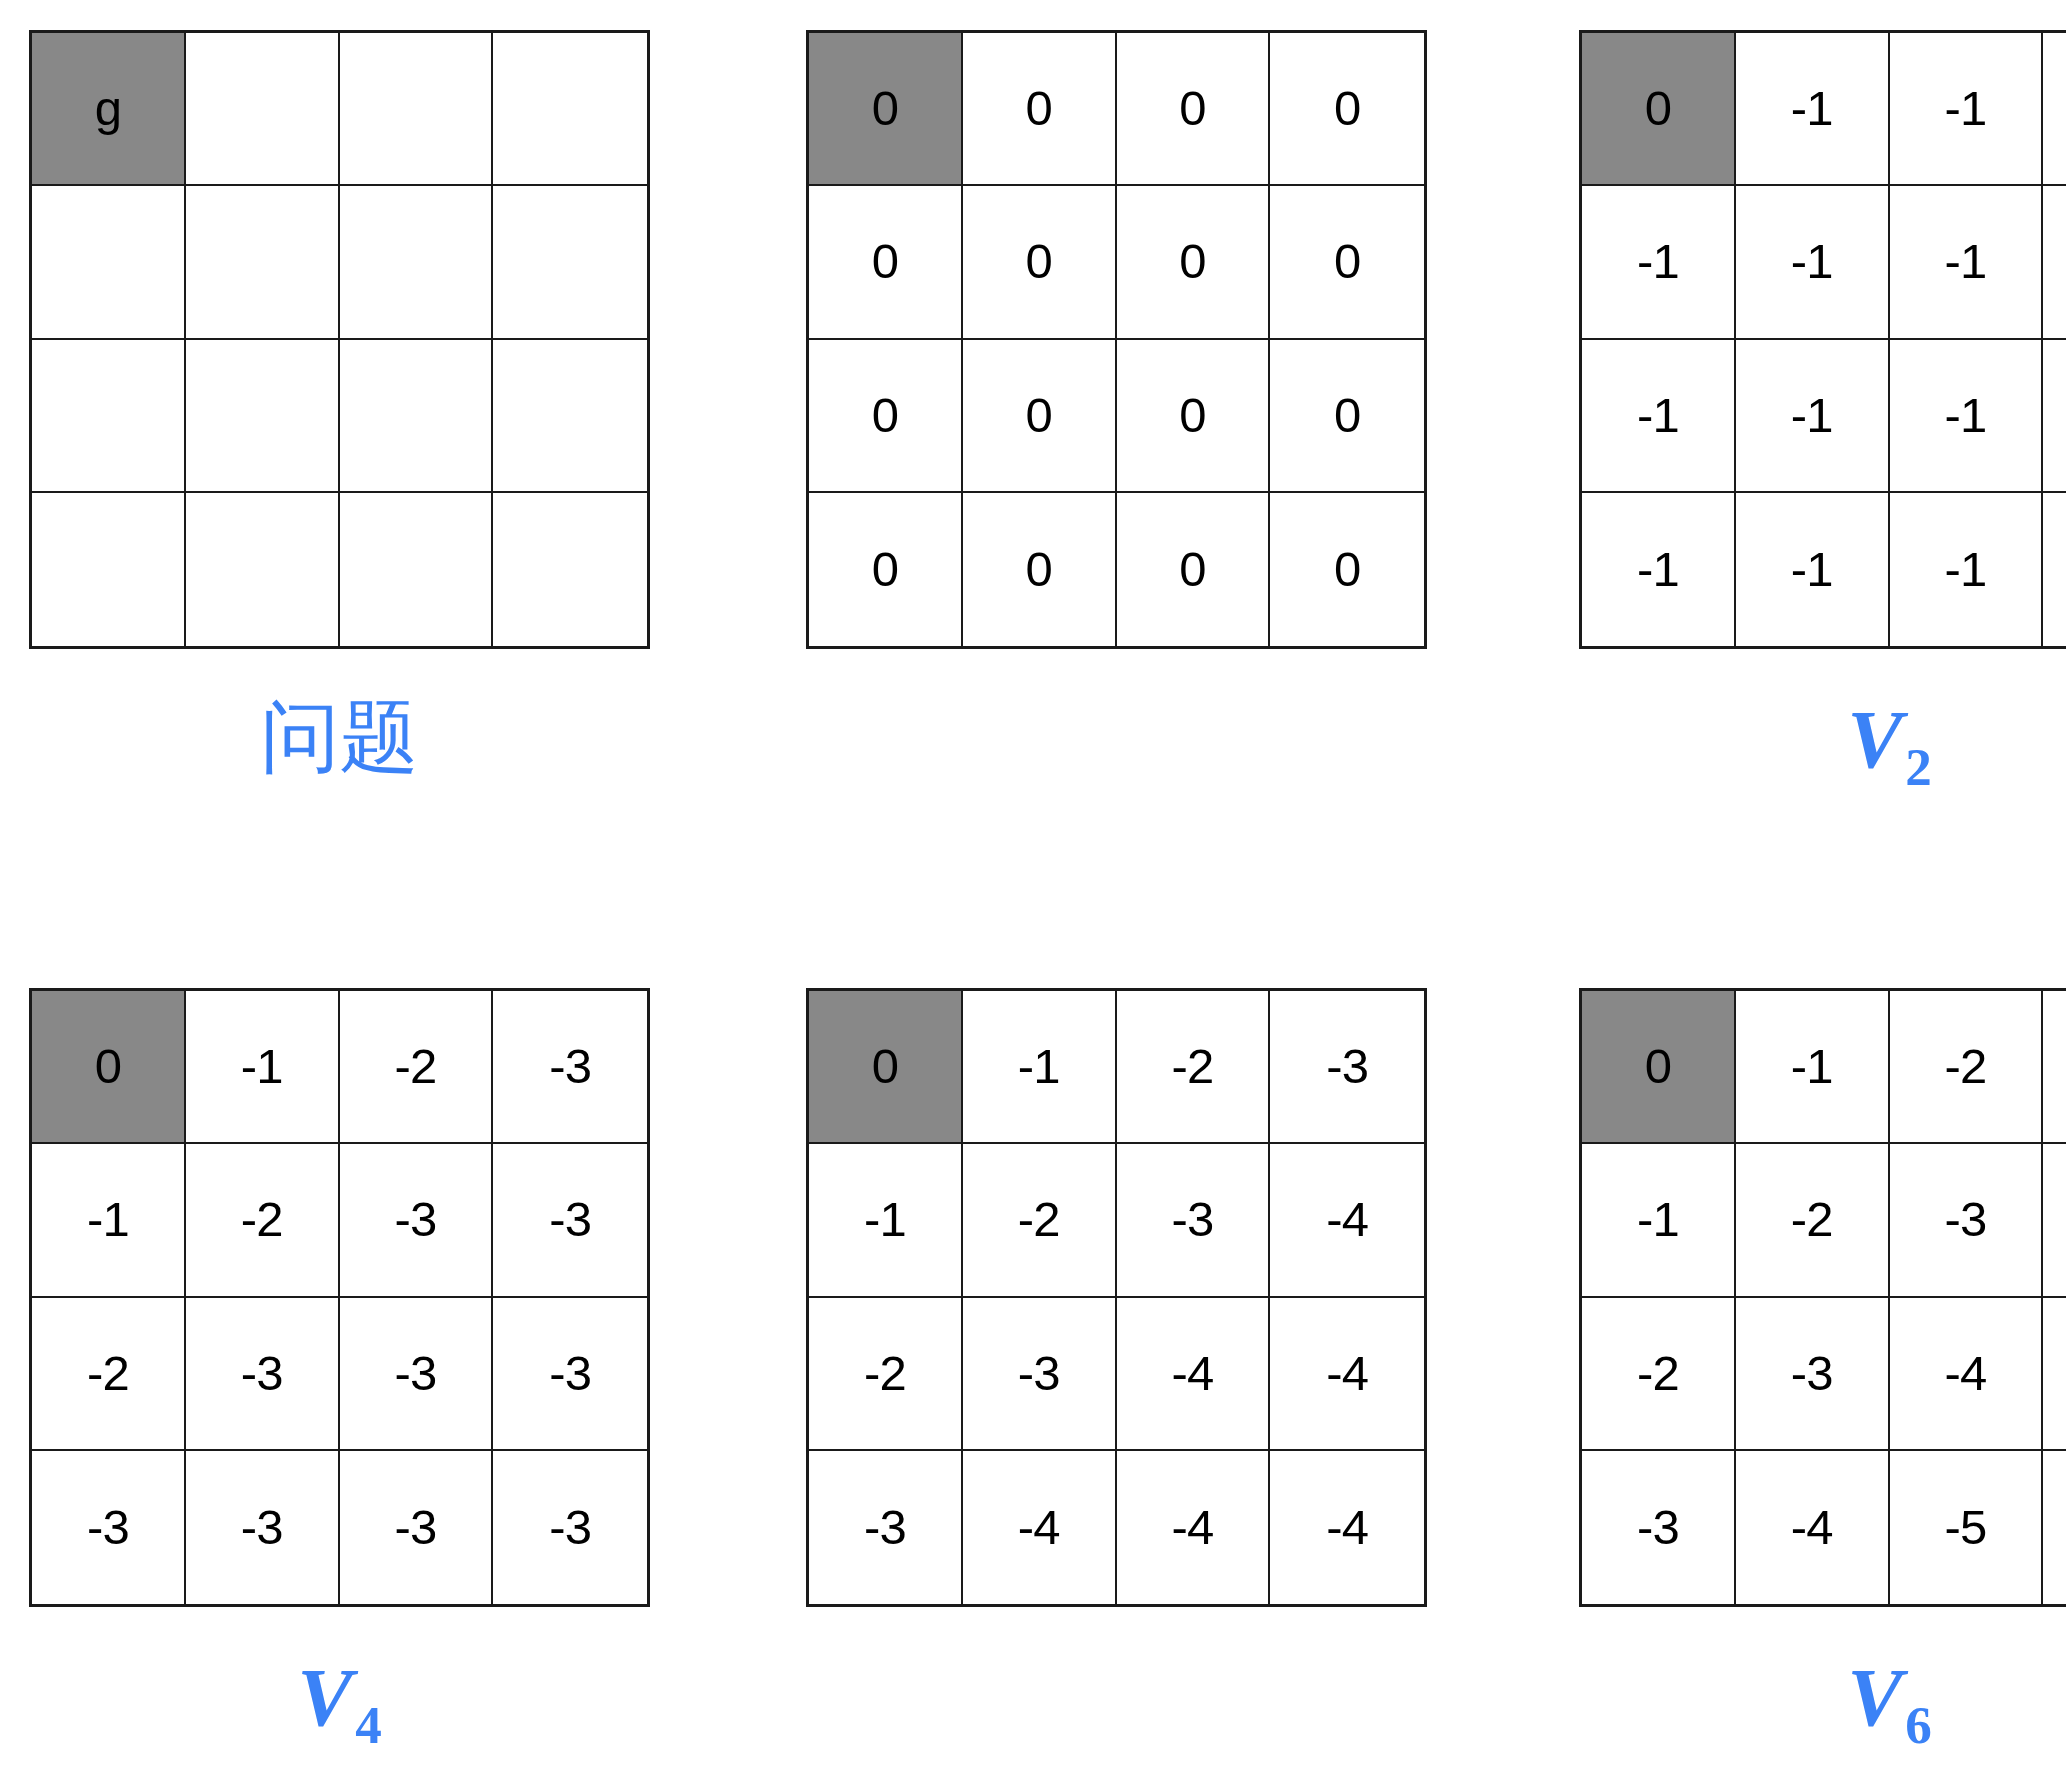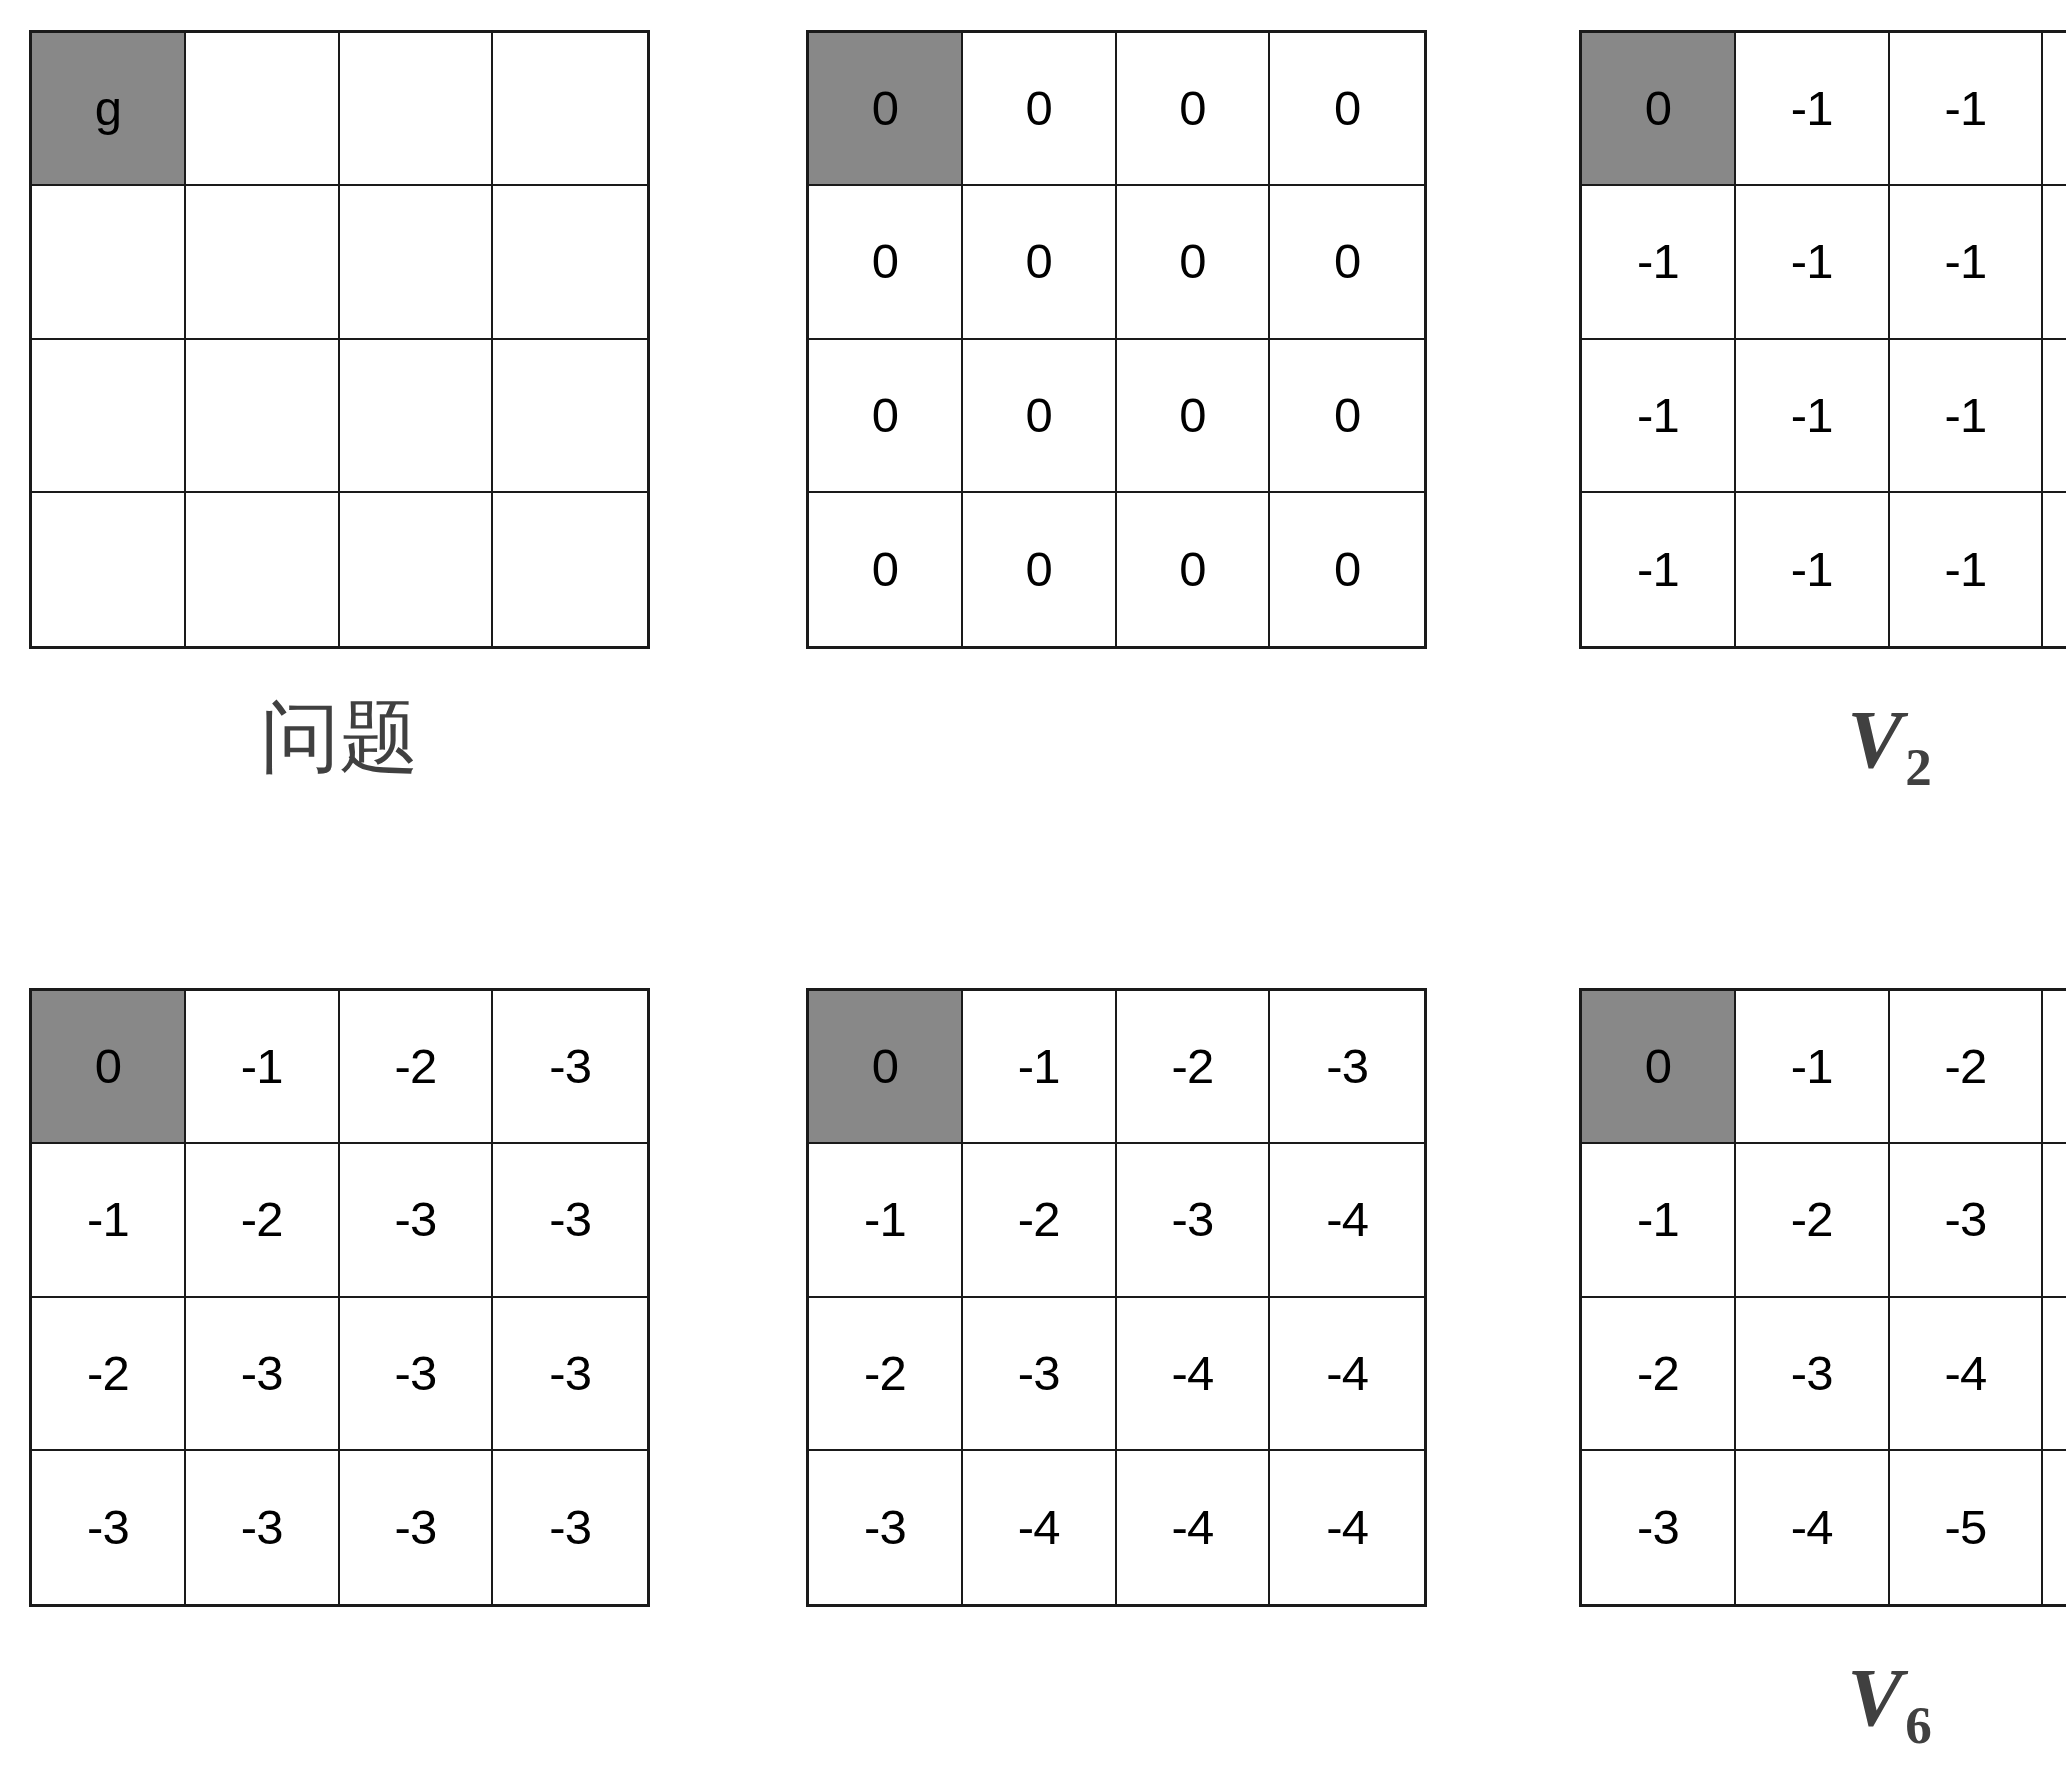--- a/index.html
+++ b/index.html
@@ -53,21 +53,21 @@
   .cell.col-last { border-right: none; }
   .cell.row-last { border-bottom: none; }
   .cell.shaded { background: #888888; }
   .cell.empty { color: transparent; }
 
   .caption {
     position: absolute;
     left: 0;
     width: 100%;
     text-align: center;
-    color: #404040;
+    color: #3b82f6;
     white-space: nowrap;
   }
   .caption-cjk {
     font-family: "Liberation Serif", "DejaVu Serif", serif;
     font-size: 79px;
     font-weight: 400;
     line-height: 1;
   }
   .caption-math {
     font-family: "Liberation Serif", "DejaVu Serif", serif;
@@ -163,20 +163,21 @@
         <div class="cell col-last">-3</div>
         <div class="cell">-2</div>
         <div class="cell">-3</div>
         <div class="cell">-3</div>
         <div class="cell col-last">-3</div>
         <div class="cell row-last">-3</div>
         <div class="cell row-last">-3</div>
         <div class="cell row-last">-3</div>
         <div class="cell col-last row-last">-3</div>
       </div>
+      <div class="caption caption-math" style="top: 668px;"><span>V</span><span class="sub">4</span></div>
     </div>
     <div class="grid-block" style="left: 806px; top: 988px; width: 621px; height: 763px;">
       <div class="grid" style="width: 621px; height: 619px;">
         <div class="cell shaded">0</div>
         <div class="cell">-1</div>
         <div class="cell">-2</div>
         <div class="cell col-last">-3</div>
         <div class="cell">-1</div>
         <div class="cell">-2</div>
         <div class="cell">-3</div>

